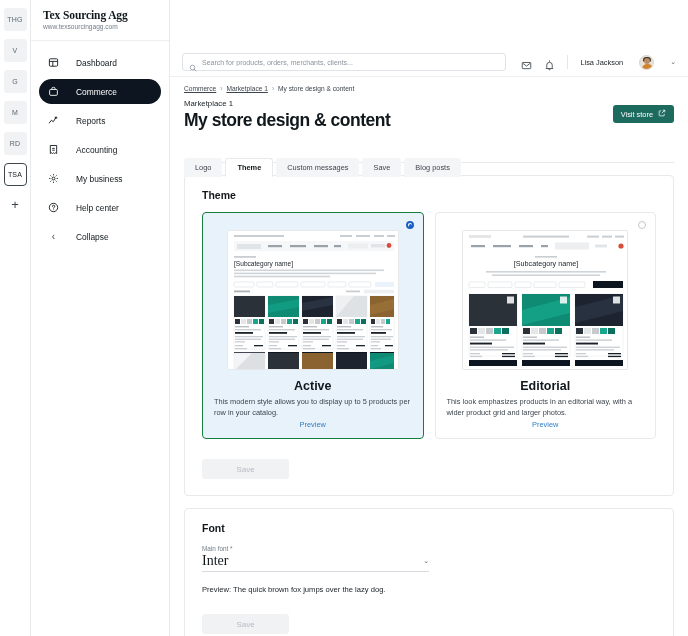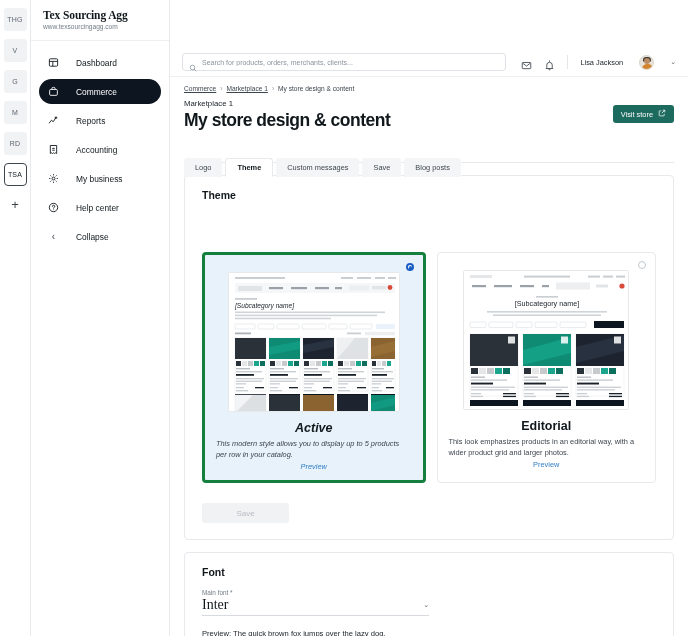--- a/index.html
+++ b/index.html
@@ -129,23 +129,23 @@
   
   .card {
     border: 1px solid #e7e9ec; border-radius: 4px; background: #fff;
     margin-top: 12px; padding: 13px 17px 16px 17px;
   }
   .card-title { font-size: 10.5px; font-weight: 700; color: #11181c; margin-bottom: 11px; }
 
   .theme-grid { display: flex; gap: 11px; }
   .theme-card {
     flex: 1; border-radius: 4px; padding: 7px 7px 9px 7px;
-    position: relative; min-width: 0; margin-top: 40px;
-  }
-  .theme-card.selected { background: #e8f2fb; border: 3px solid #15803d; font-style: italic; }
+    position: relative; min-width: 0;
+  }
+  .theme-card.selected { background: #e8f2fb; border: 1px solid #15803d; }
   .theme-card.unselected { background: #ffffff; border: 1px solid #e7e9ec; }
   .radio {
     position: absolute; right: 9px; top: 8px;
     width: 8px; height: 8px; border-radius: 50%;
     border: 1px solid #c3c9cf; background: #fff;
   }
   .radio.on { border: 2.2px solid #1a5fc4; background: #fff; box-shadow: inset 0 0 0 1.4px #fff; }
   .radio.on::after {
     content: ''; position: absolute; left: 1.1px; top: 1.1px;
     width: 3.5px; height: 3.5px; border-radius: 50%; background: #1a5fc4;

